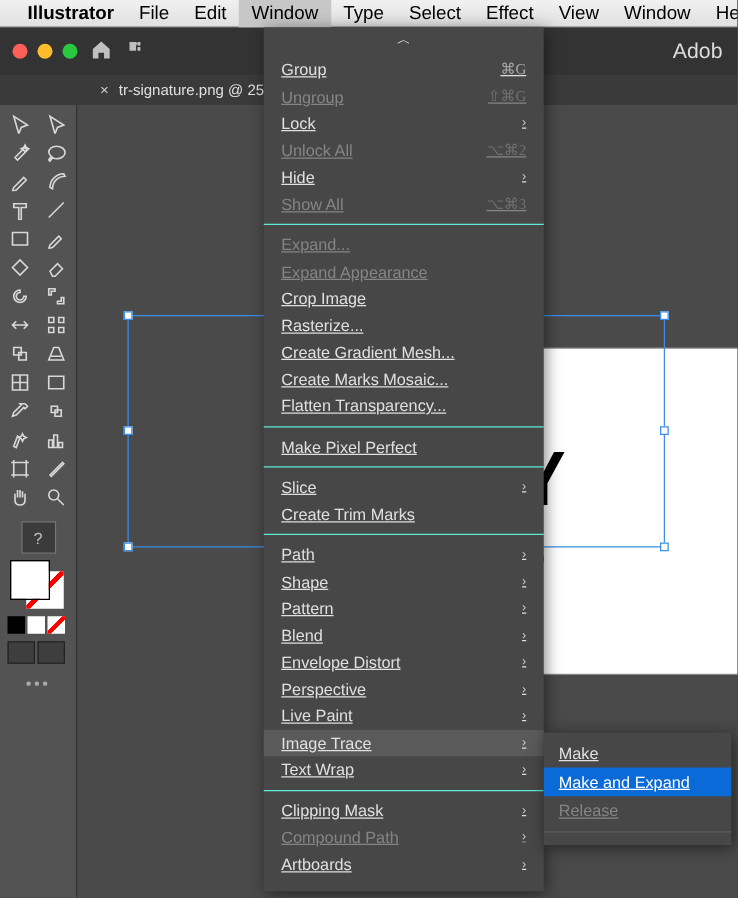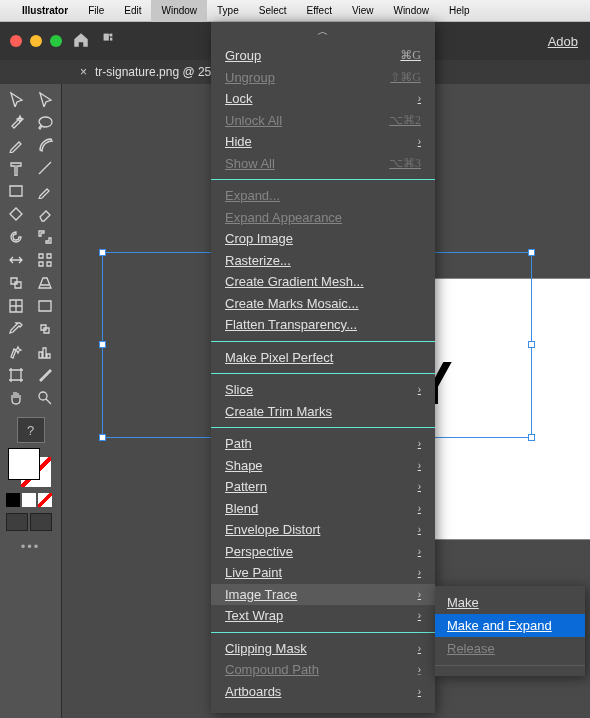--- a/index.html
+++ b/index.html
@@ -1,31 +1,31 @@
 <!DOCTYPE html>
 <html><head>
 <meta charset="utf-8">
 <style>
   * { margin:0; padding:0; box-sizing:border-box; font-family:-apple-system,"Helvetica Neue",Arial,sans-serif; }
   body { width:590px; height:718px; background:#4a4a4a; overflow:hidden; position:relative; color:#e0e0e0; font-size:13px; }
 
   
-  .menubar { height:22px; background:linear-gradient(#f1f1f1,#e0e0e0); display:flex; align-items:center; padding:0 10px; font-size:10px; color:#000; gap:0; border-bottom:1px solid #b8b8b8;}
+  .menubar { height:22px; background:linear-gradient(#f1f1f1,#e0e0e0); display:flex; align-items:center; padding:0 10px; font-size:15px; color:#000; gap:0; border-bottom:1px solid #b8b8b8;}
   .menubar .apple { font-size:15px; margin-right:12px; }
   .menubar .app-name { font-weight:700; margin-right:10px; }
   .menubar .menu-item { padding:0 10px; height:40px; display:flex; align-items:center; cursor:default;}
   .menubar .menu-item.highlight { background:#c7c7c7; }
 
   
   .app-top { height:38px; background:#333; display:flex; align-items:center; padding:0 10px; gap:10px; position:relative;}
   .traffic { display:flex; gap:8px; }
   .traffic span { width:12px; height:12px; border-radius:50%; display:block; }
   .traffic .r { background:#ff5f57; } .traffic .y { background:#febc2e; } .traffic .g { background:#28c840; }
   .home-icon, .panel-icon { color:#c0c0c0; fill:#c0c0c0; }
-  .app-top-right { position:absolute; right:12px; color:#ddd; font-size:13px;text-decoration:underline;}
+  .app-top-right { position:absolute; right:12px; color:#ddd; font-size:17px;}
 
   .tabbar { height:24px; background:#3a3a3a; display:flex; align-items:center; padding-left:80px; font-size:12px; color:#cfcfcf;}
   .tabbar .close { margin-right:8px; color:#cfcfcf; cursor:default;}
   .tabbar .tab-label { color:#e0e0e0; }
 
   .workspace { position:absolute; top:84px; left:0; right:0; bottom:0; }
   .toolbar { position:absolute; top:0; left:0; width:62px; bottom:0; background:#535353; border-right:1px solid #2b2b2b; padding-top:4px;}
   .toolbar-grid { display:grid; grid-template-columns:28px 28px; gap:1px 1px; justify-content:center;}
   .tool { width:28px; height:22px; display:flex; align-items:center; justify-content:center; color:#d8d8d8; cursor:default; position:relative;}
   .tool svg { width:16px; height:16px; fill:#d8d8d8; stroke:#d8d8d8; }

